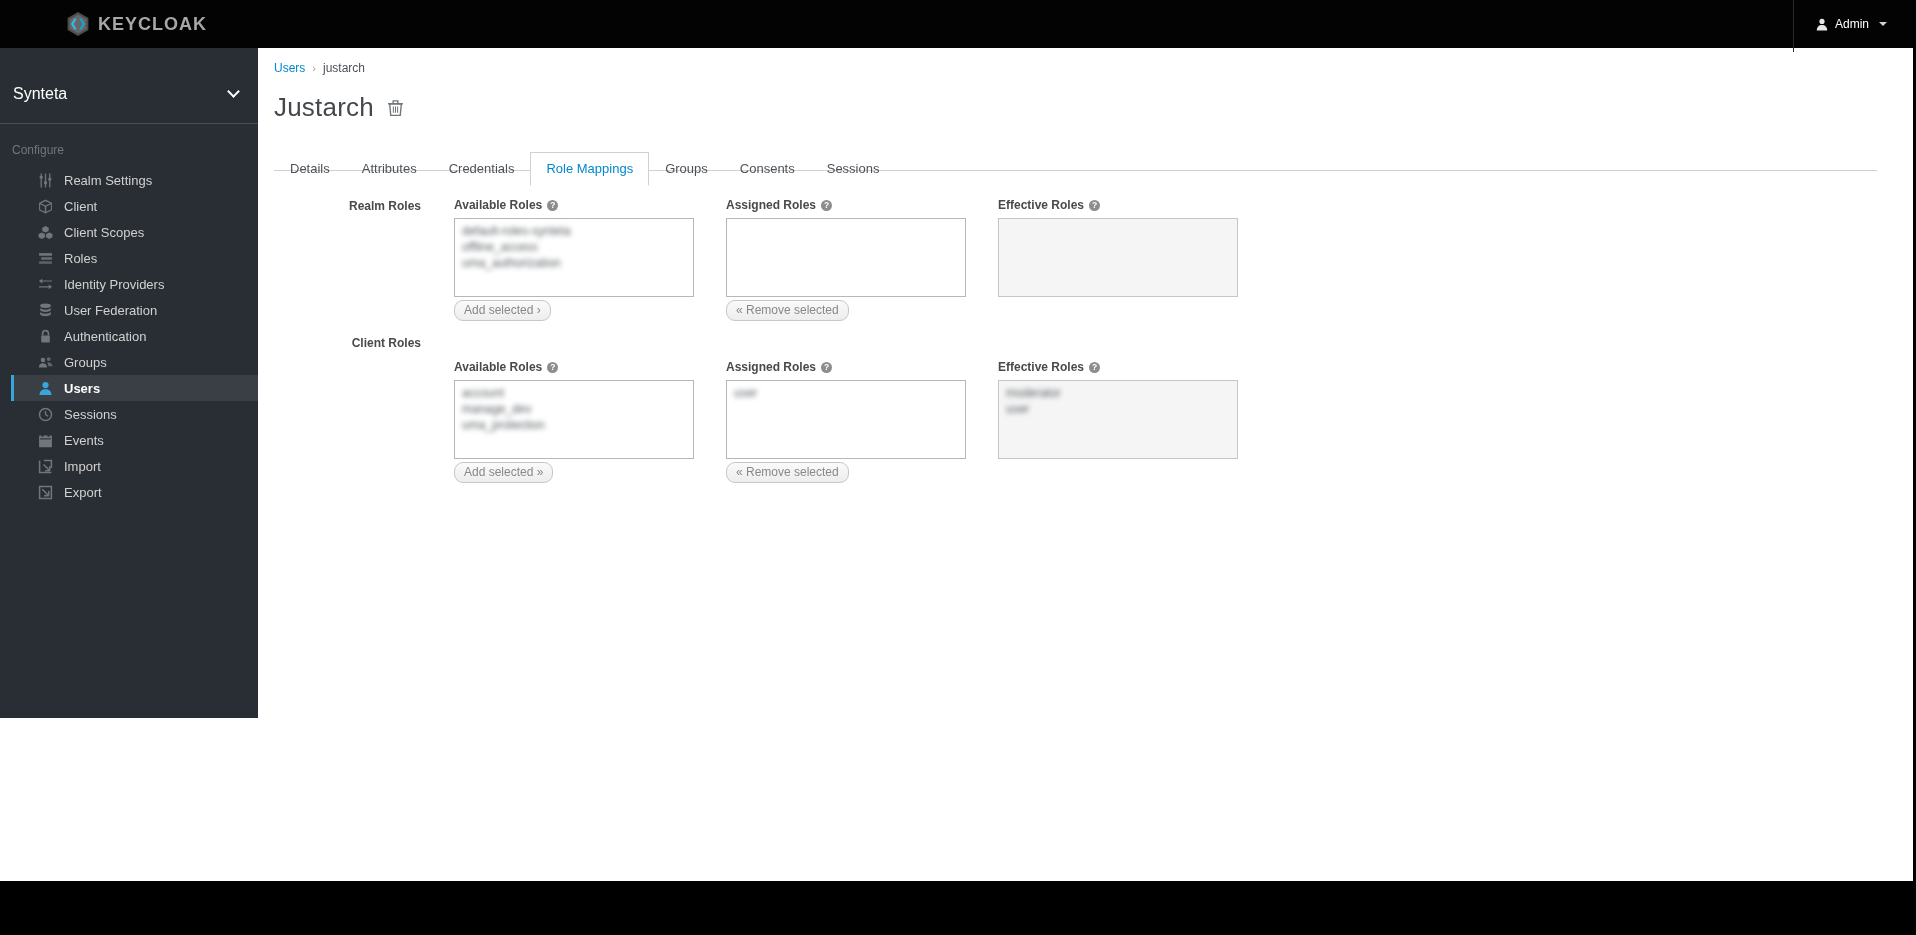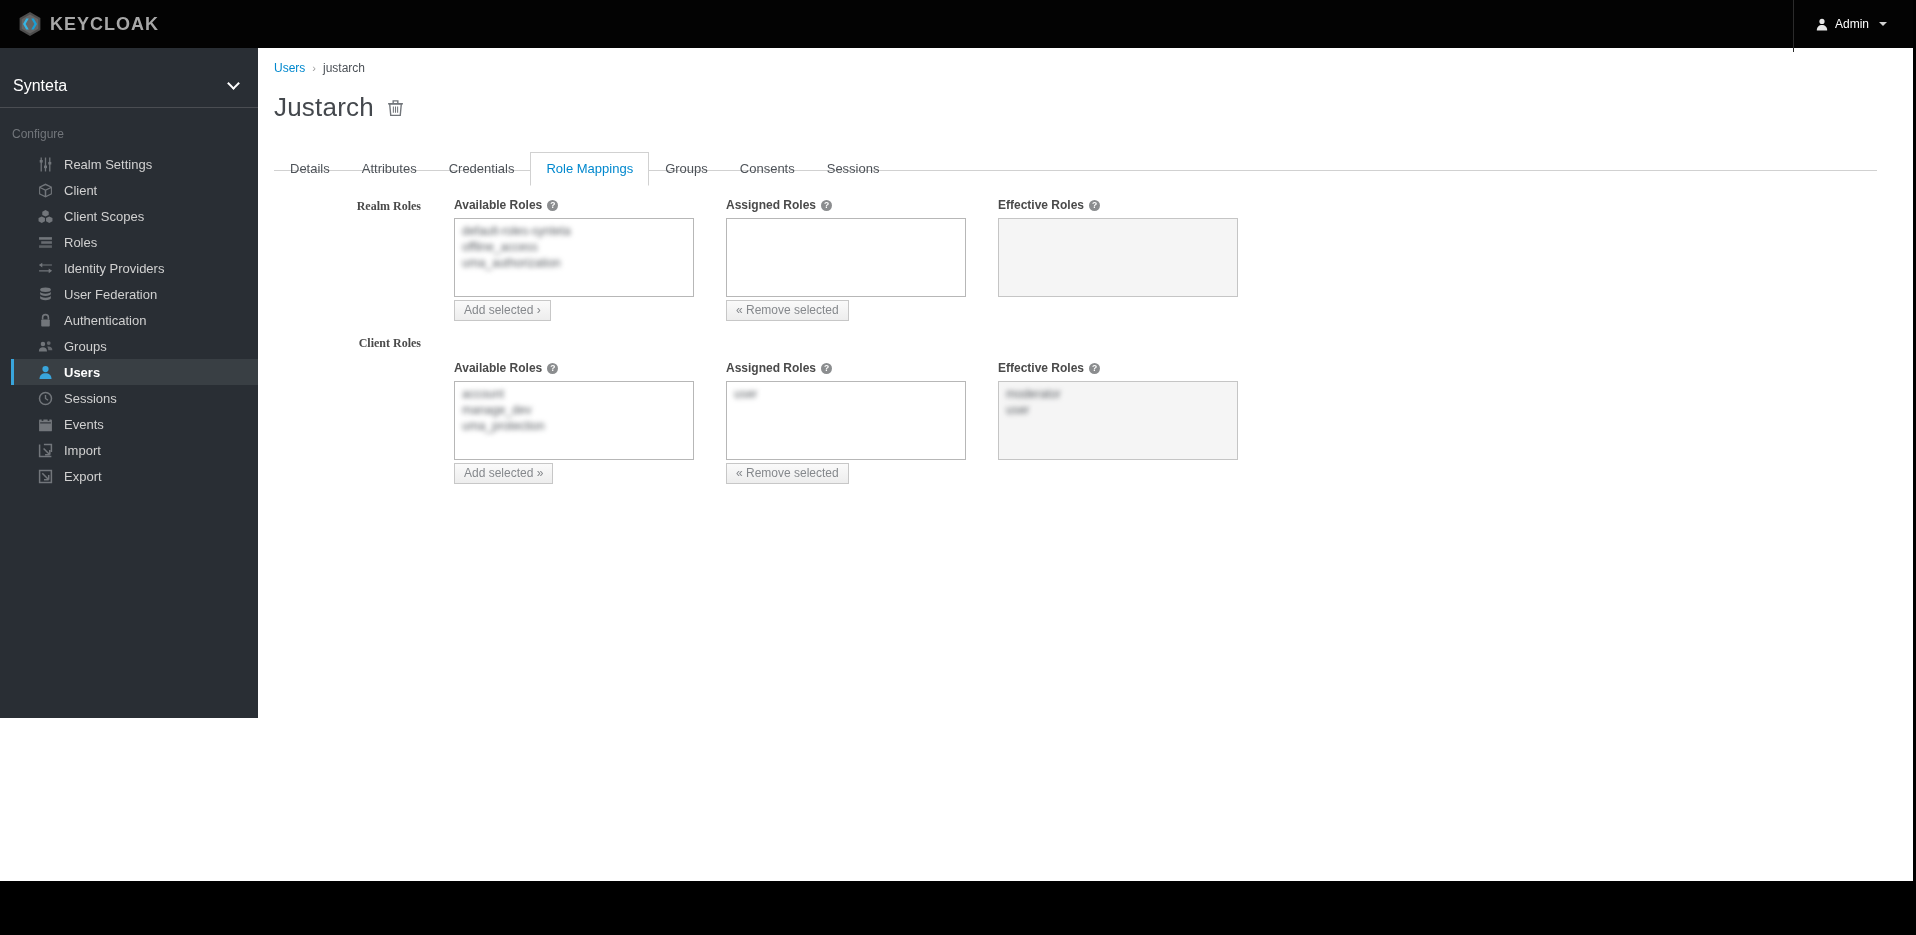--- a/index.html
+++ b/index.html
@@ -1,33 +1,33 @@
 <!DOCTYPE html>
 <html><head>
 <meta charset="utf-8">
 <style>
   * { margin:0; padding:0; box-sizing:border-box; }
   html,body { width:1916px; height:935px; overflow:hidden; }
   body { background:#000; font-family:"Liberation Sans", sans-serif; color:#4d5258; }
   .app { position:absolute; top:0; left:0; width:1913px; height:881px; background:#fff; overflow:hidden; }
 
   
-  .topbar { height:48px; background:#030303; display:flex; align-items:center; justify-content:space-between; }
+  .topbar { height:48px; background:#030303; display:flex; align-items:center; justify-content:space-between;padding-left:48px; }
   .logo { display:flex; align-items:center; gap:6px; margin-left:16px; cursor:pointer; }
   .logo-text { font-size:18px; font-weight:bold; letter-spacing:1px; color:#a7a7a7; }
   .user-menu { display:flex; align-items:center; gap:7px; color:#fff; font-size:12px; height:56px; padding:0 26px 0 22px; border-left:1px solid #2b2b2b; cursor:pointer; }
   .caret-down { width:0; height:0; border-left:4px solid transparent; border-right:4px solid transparent; border-top:4px solid #d1d1d1; }
 
   
   .layout { display:flex; align-items:flex-start; }
   .sidebar { width:258px; flex:none; background:#292e34; height:670px; }
   .main { flex:1; padding:0 36px 0 16px; }
 
   
-  .realm-header { height:60px; display:flex; align-items:center; justify-content:space-between; padding:16px 20px 0 13px; border-bottom:1px solid #4a4d52; color:#fff; font-size:16px; cursor:pointer; }
+  .realm-header { height:76px; display:flex; align-items:center; justify-content:space-between; padding:16px 20px 0 13px; border-bottom:1px solid #4a4d52; color:#fff; font-size:16px; cursor:pointer; }
   .chev-down { width:9px; height:9px; border-right:2px solid #fff; border-bottom:2px solid #fff; transform:rotate(45deg); margin-top:-4px; }
   .nav-section-title { color:#72767b; font-size:12px; padding:19px 0 10px 12px; }
   .nav-item { display:flex; align-items:center; gap:11px; height:26px; padding-left:24px; border-left:3px solid transparent; color:#d1d1d1; font-size:13px; cursor:pointer;margin-left:11px; }
   .nav-item .nico { width:15px; height:15px; color:#72767b; flex:none; display:flex; align-items:center; justify-content:center; }
   .nav-item.active { background:#393f44; border-left-color:#39a5dc; color:#fff; font-weight:bold; }
   .nav-item.active .nico { color:#39a5dc; }
   .nico svg { width:15px; height:15px; display:block; }
 
   
   .breadcrumb { padding-top:13px; font-size:12px; display:flex; align-items:center; gap:7px; }
@@ -41,31 +41,31 @@
   .trash-btn svg { width:17px; height:18px; }
 
   
   .tabs { margin-top:13px; display:flex; border-bottom:1px solid #d1d1d1; font-size:13px; }
   .tab { padding:8px 15px 9px 15px; color:#4d5258; cursor:pointer; position:relative; top:16px; border:1px solid transparent; }
   .tab.active { color:#0088ce; background:#fff; border-color:#d1d1d1; border-bottom-color:#fff; }
 
   
   .rm-form { margin-top:27px; font-size:12px; }
   .rm-row { display:flex; }
-  .rm-label-col { width:180px; flex:none; text-align:right; padding-right:33px; padding-top:1px; font-weight:600; color:#4a4a4a; font-size:12px;font-family:Liberation Serif, serif; }
+  .rm-label-col { width:180px; flex:none; text-align:right; padding-right:33px; padding-top:1px; font-weight:600; color:#4a4a4a; font-size:12px; }
   .rm-cols { display:flex; gap:32px; }
   .rm-col { width:240px; }
   .col-header { display:flex; align-items:center; gap:5px; font-weight:600; color:#4a4a4a; margin-bottom:6px; }
   .qicon { width:11px; height:11px; border-radius:50%; background:#8b8d8f; color:#fff; font-size:8.5px; font-weight:bold; display:inline-flex; align-items:center; justify-content:center; line-height:1; }
   .qicon::before { content:"?"; }
   .rolebox { width:240px; height:79px; border:1px solid #b7b7b7; background:#fff; padding:4px 7px; overflow:hidden; }
   .rolebox.disabled { background:#f5f5f5; border-color:#c5c5c5; }
   .role-item { font-size:12px; line-height:16px; color:#4d5258; white-space:nowrap; }
   .blurred .role-item { filter:blur(2.6px); color:#5a5e63; }
-  .rm-btn { margin-top:3px; display:inline-block; font-size:12px; color:#85888c; background:linear-gradient(to bottom,#fafafa,#ededed); border:1px solid #c7c7c7; border-radius:0; padding:2px 9px 3px 9px; cursor:pointer; }
+  .rm-btn { margin-top:3px; display:inline-block; font-size:12px; color:#85888c; background:linear-gradient(to bottom,#fafafa,#ededed); border:1px solid #c7c7c7; border-radius:9px; padding:2px 9px 3px 9px; cursor:pointer; }
 
   
   .client-select-row { margin-top:15px; display:flex; align-items:center;justify-content:space-between; }
   .client-select-row .rm-label-col { padding-top:0; }
   .select2 { width:621px; height:22px; border:1px solid #66afe9; background:#fff; display:flex; align-items:center; cursor:pointer; }
   .s2-value { flex:1; padding-left:8px; font-size:12px; color:#4d5258; }
   .s2-clear { color:#9c9c9c; font-weight:bold; font-size:12px; padding:0 7px; cursor:pointer; line-height:1; }
   .s2-clear::before { content:"\00D7"; }
   .s2-arrow { width:17px; height:100%; border-left:1px solid #66afe9; background:linear-gradient(to bottom,#f7f7f7,#e4e4e4); display:flex; align-items:center; justify-content:center; cursor:pointer; }
   .s2-arrow i { width:0; height:0; border-left:3.5px solid transparent; border-right:3.5px solid transparent; border-top:4.5px solid #555; }

